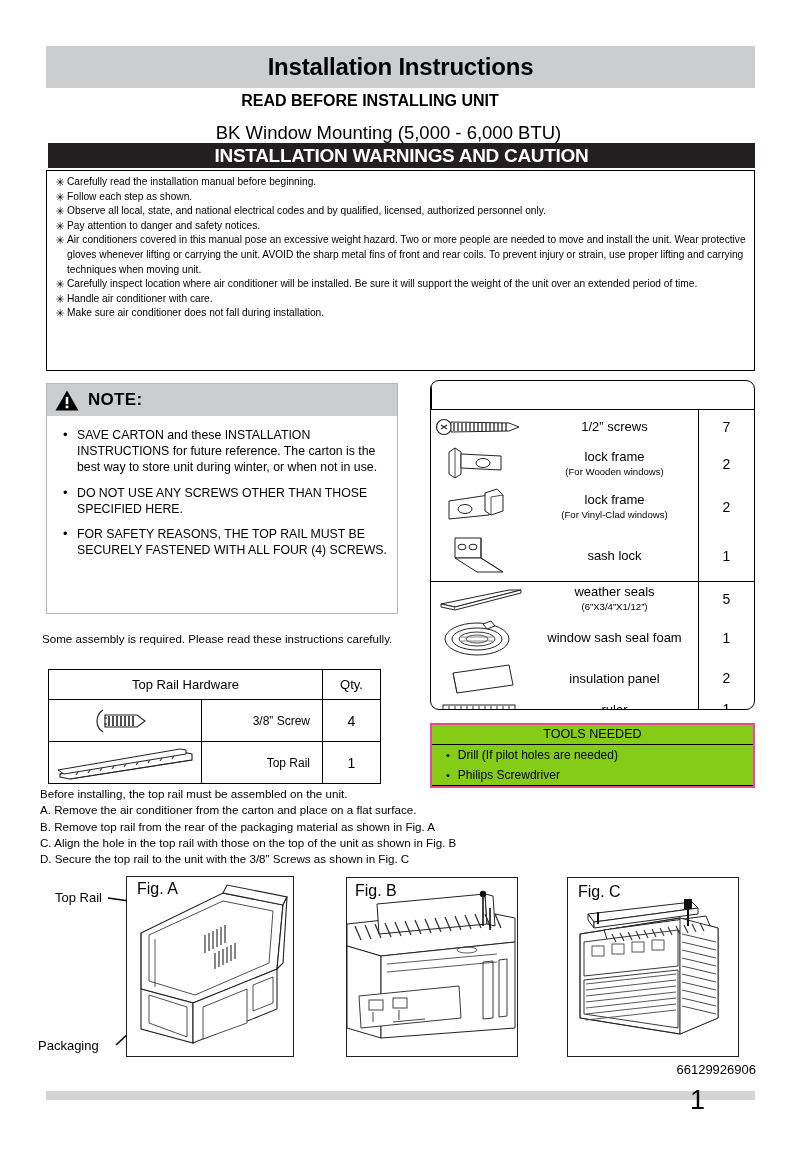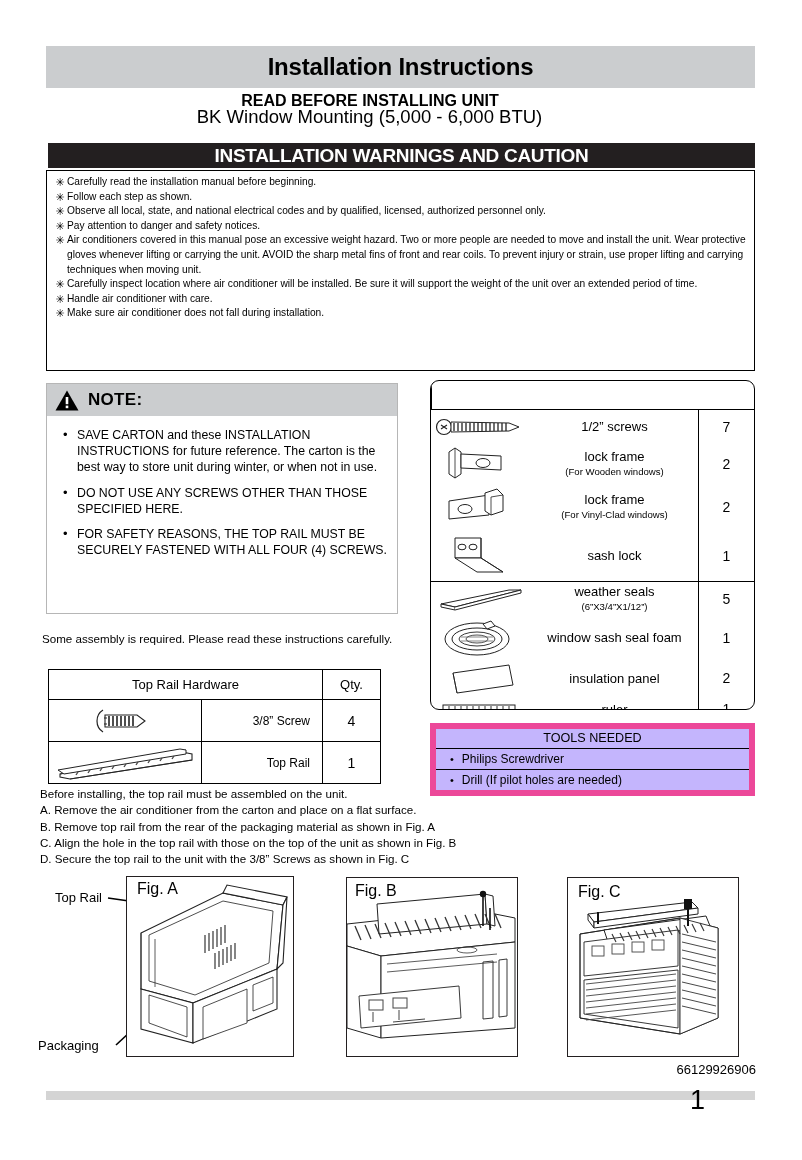--- a/index.html
+++ b/index.html
@@ -34,23 +34,24 @@
 
   .subtitle1 {
     position: absolute;
     left: 0; top: 92px; width: 740px;
     text-align: center;
     font-size: 16px;
     font-weight: bold;
   }
   .subtitle2 {
     position: absolute;
-    left: 0; top: 106px; width: 739px;
+    left: 0; top: 122px; width: 739px;
     text-align: center;
     font-size: 18.5px;
+    padding-left: 19px;
   }
 
   .warn-bar {
     position: absolute;
     left: 48px; top: 143px;
     width: 707px; height: 25px;
     background: #231f20;
     display: flex; align-items: center; justify-content: center;
   }
   .warn-bar .warn-text {
@@ -218,23 +219,23 @@
     align-items: center;
     justify-content: center;
     font-size: 14px;
   }
 
   
   .tools-box {
     position: absolute;
     left: 430px; top: 723px;
     width: 325px;
-    border: 6px solid #ec4899;
+    border: 2px solid #ec4899;
     box-sizing: border-box;
-    background: #c4b5fd;
+    background: #84cc16;
   }
   .tools-head {
     text-align: center;
     font-size: 12.6px;
     height: 19px;
     line-height: 19px;
     border-bottom: 1px solid #000;
   }
   .tools-item {
     height: 20px;
@@ -597,25 +598,25 @@
         <div class="mh-qty" style="height:33px">5</div>
         <div class="mh-qty" style="height:45px">1</div>
         <div class="mh-qty" style="height:36px">2</div>
         <div class="mh-qty" style="height:26px">1</div>
       </div>
     </div>
   </div>
 
   <div class="tools-box">
     <div class="tools-head">TOOLS NEEDED</div>
+    <div class="tools-item last">
+      <span class="bl">•</span><span>Drill (If pilot holes are needed)</span>
+    </div>
     <div class="tools-item">
       <span class="bl">•</span><span>Philips  Screwdriver</span>
-    </div>
-    <div class="tools-item last">
-      <span class="bl">•</span><span>Drill (If pilot holes are needed)</span>
     </div>
   </div>
 
   <div class="steps">
     <div class="step-line">Before installing, the top rail must be assembled on the unit.</div>
     <div class="step-line">A. Remove the air conditioner from the carton and place on a flat surface.</div>
     <div class="step-line">B. Remove top rail from the rear of the packaging material as shown in Fig. A</div>
     <div class="step-line">C. Align the hole in the top rail with those on the top of the unit as shown in Fig. B</div>
     <div class="step-line">D. Secure the top rail to the unit with the 3/8” Screws as shown in Fig. C</div>
   </div>

